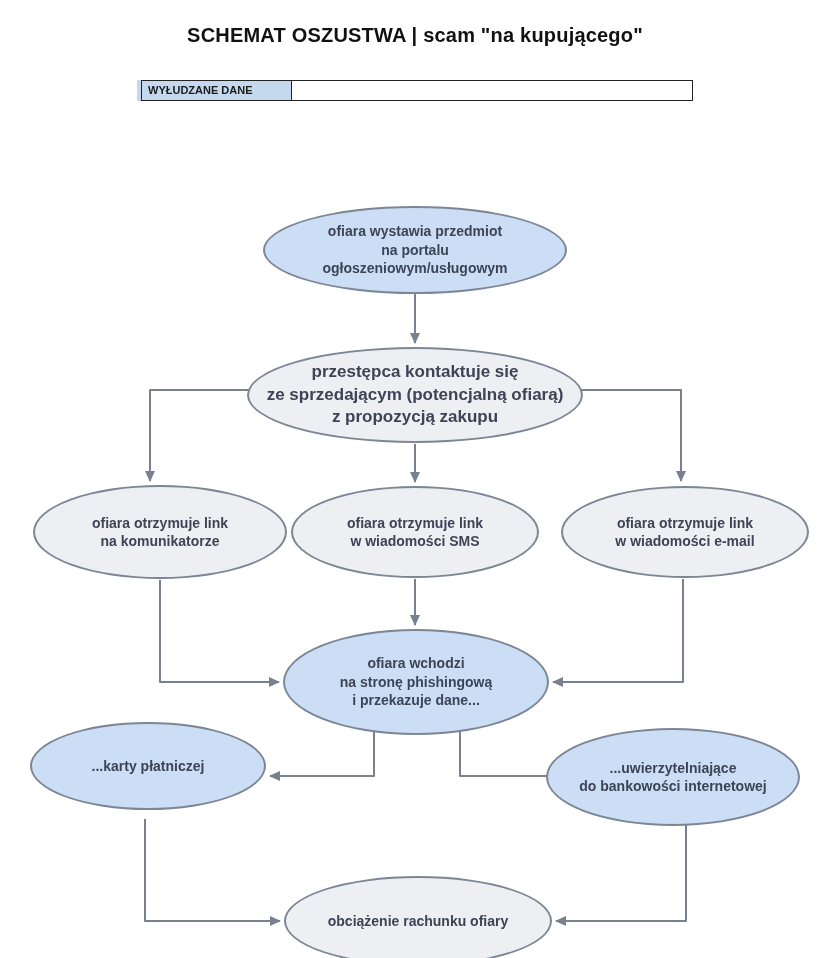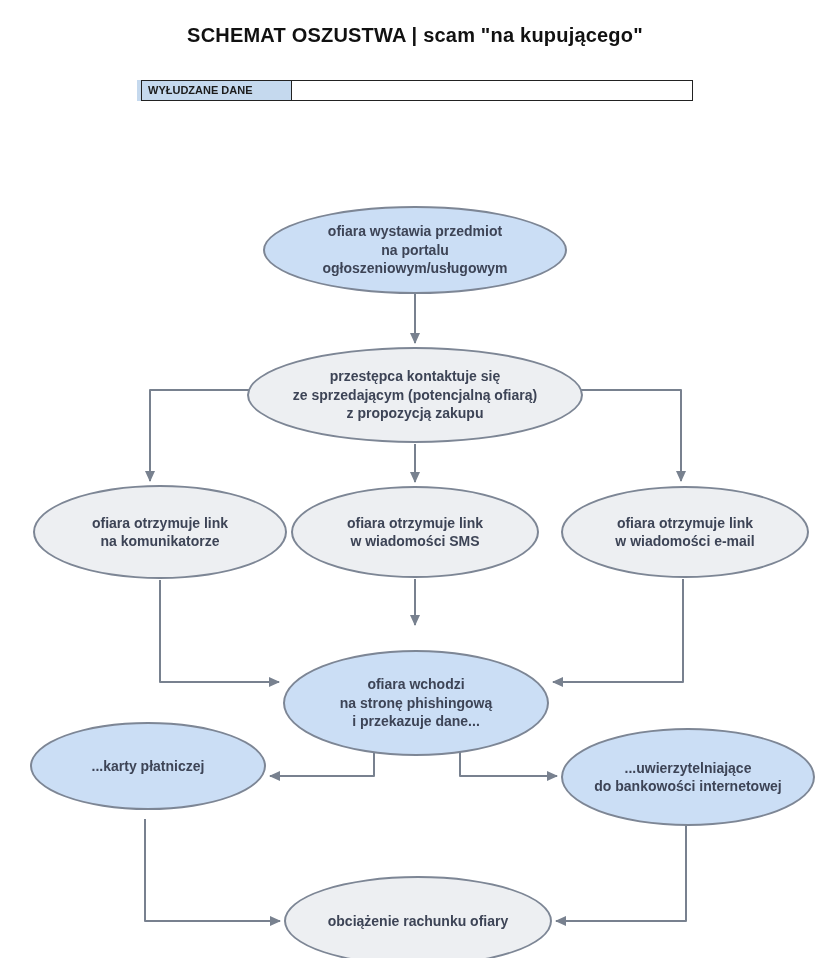--- a/index.html
+++ b/index.html
@@ -75,27 +75,27 @@
     font-size: 14px;
     line-height: 1.32;
     color: #3d4456;
     white-space: pre-line;
     padding: 0 8px;
   }
   .node--blue { background: #cbdef5; }
   .node--gray { background: #edeff2; }
 
   .e1  { left: 263px; top: 206px; width: 304px; height: 88px;  }
-  .e2  { left: 247px; top: 347px; width: 336px; height: 96px; font-size: 14px; padding: 0 2px; }
+  .e2  { left: 247px; top: 347px; width: 336px; height: 96px; font-size: 17px; padding: 0 2px; }
   .e3a { left: 33px;  top: 485px; width: 254px; height: 94px;  }
   .e3b { left: 291px; top: 486px; width: 248px; height: 92px;  }
   .e3c { left: 561px; top: 486px; width: 248px; height: 92px;  }
-  .e4  { left: 283px; top: 650px; width: 266px; height: 106px; }
+  .e4  { left: 283px; top: 629px; width: 266px; height: 106px; }
   .e5a { left: 30px;  top: 722px; width: 236px; height: 88px;  }
-  .e5b { left: 561px; top: 728px; width: 254px; height: 98px;  }
+  .e5b { left: 546px; top: 728px; width: 254px; height: 98px;  }
   .e6  { left: 284px; top: 876px; width: 268px; height: 90px;  }
 
   .connectors {
     position: absolute;
     left: 0; top: 0;
     width: 830px;
     height: 958px;
     pointer-events: none;
   }
   .connectors polyline {

